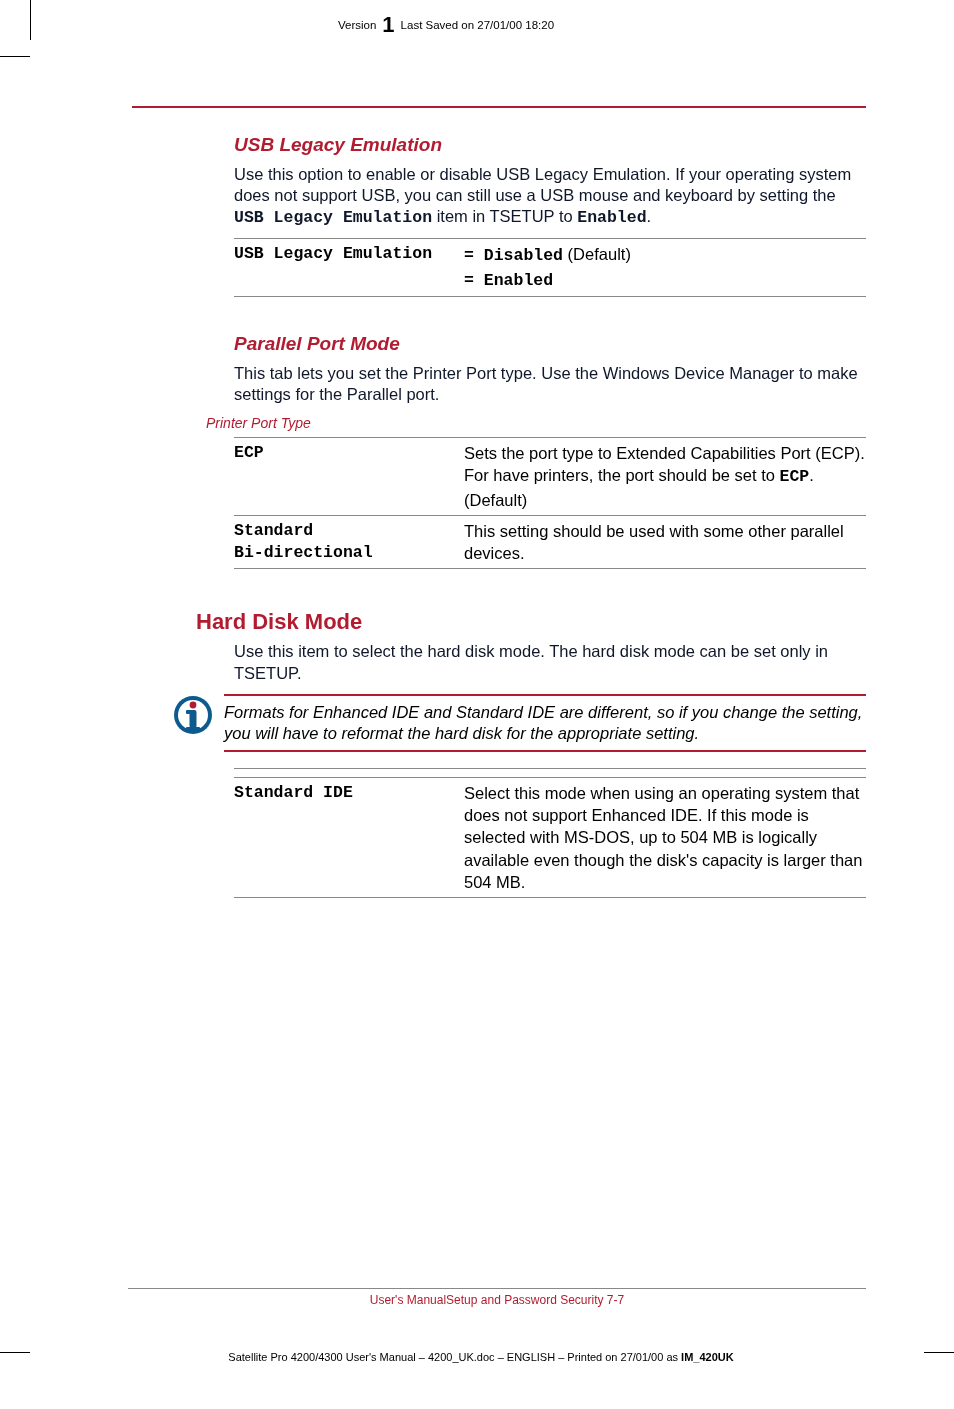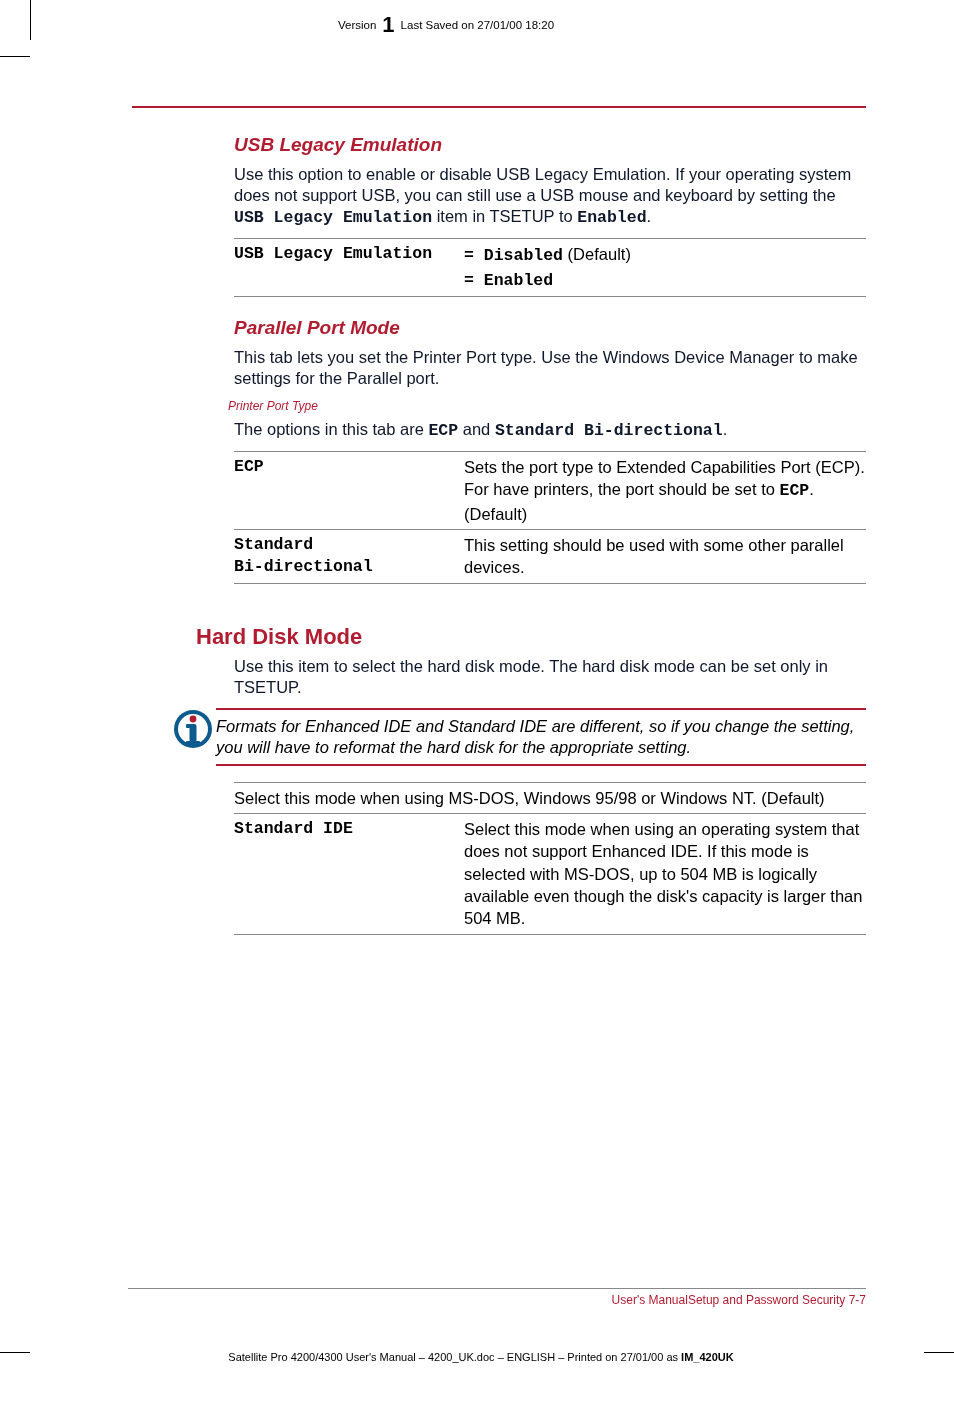--- a/index.html
+++ b/index.html
@@ -8,35 +8,35 @@
   .crop-top-left { position: absolute; top: 56px; left: 0; width: 30px; height: 1px; background: #000; }
   .crop-top-left-v { position: absolute; top: 0; left: 30px; width: 1px; height: 40px; background: #000; }
   .crop-bottom-left { position: absolute; bottom: 56px; left: 0; width: 30px; height: 1px; background: #000; }
   .crop-bottom-right { position: absolute; bottom: 56px; right: 0; width: 30px; height: 1px; background: #000; }
   .header-line { font-size: 11.5px; color: #000; margin-left: 290px; display: flex; align-items: center; gap: 6px; }
   .header-line .versnum { font-size: 22px; font-weight: bold; line-height: 1; }
   .content { margin: 70px 40px 0 84px; }
   .red-rule { height: 2px; background: #b11c30; margin-bottom: 26px; }
   .h3 { font-style: italic; font-weight: bold; color: #b11c30; font-size: 19px; margin: 0 0 8px 102px; }
   .h2 { font-weight: bold; color: #b11c30; font-size: 22px; margin: 40px 0 6px 64px; }
-  .h4 { font-style: italic; color: #b11c30; font-size: 12px; margin: 10px 0 6px 96px; }
+  .h4 { font-style: italic; color: #b11c30; font-size: 14px; margin: 10px 0 6px 74px; }
   .body { font-size: 16.5px; line-height: 1.28; color: #0f172a; margin: 0 0 10px 102px; }
   .mono { font-family: "Courier New", monospace; font-weight: bold; }
   .option-block { margin: 0 0 0 102px; }
   .option-block hr { border: none; border-top: 1px solid #888; margin: 2px 0; }
   .option-row { display: flex; font-size: 16.5px; line-height: 1.35; padding: 2px 0; }
   .option-label { width: 230px; font-family: "Courier New", monospace; font-weight: bold; flex-shrink: 0; }
   .option-desc { flex: 1; }
-  .info-box { margin: 10px 0 16px 40px; display: flex; align-items: flex-start; gap: 2px; }
+  .info-box { margin: 10px 0 16px 40px; display: flex; align-items: flex-start; gap: 10px; }
   .info-icon { width: 42px; height: 42px; flex-shrink: 0; }
   .info-rule { height: 2px; background: #b11c30; }
   .info-text { font-style: italic; font-size: 16.5px; line-height: 1.28; padding: 6px 0; }
   .footer-block { position: absolute; left: 128px; right: 88px; bottom: 102px; }
   .footer-rule { height: 1px; background: #888; margin-bottom: 4px; }
-  .footer-row { display: flex; justify-content: flex-end; font-size: 12px; color: #b11c30; }
+  .footer-row { display: flex; justify-content: center; font-size: 12px; color: #b11c30; }
   .printline { position: absolute; bottom: 46px; left: 8px; right: 0; text-align: center; font-size: 11px; color: #000; }
   .printline .bold { font-weight: bold; }
 </style>
 </head>
 <body>
 
 <div class="page">
   <div class="crop-top-left"></div>
   <div class="crop-top-left-v"></div>
   <div class="crop-bottom-left"></div>
@@ -60,26 +60,23 @@
       <div class="option-row">
         <div class="option-label">USB Legacy Emulation</div>
         <div class="option-desc">
           <div><span class="mono">= </span><span class="mono">Disabled</span><span> (Default)</span></div>
           <div><span class="mono">= </span><span class="mono">Enabled</span></div>
         </div>
       </div>
       <hr>
     </div>
 
-    <div class="h3" style="margin-top:20px;">Parallel Port Mode</div>
+    <div class="h3" style="margin-top:36px;">Parallel Port Mode</div>
     <p class="body">This tab lets you set the Printer Port type. Use the Windows Device Manager to make settings for the Parallel port.</p>
     <div class="h4">Printer Port Type</div>
-    <p class="body">
-      <span>The options in this tab are </span><span class="mono">ECP</span><span> and </span><span class="mono">Standard Bi-directional</span><span>.</span>
-    </p>
     <div class="option-block">
       <hr>
       <div class="option-row">
         <div class="option-label">ECP</div>
         <div class="option-desc">
           <span>Sets the port type to Extended Capabilities Port (ECP). For have printers, the port should be set to </span><span class="mono">ECP</span><span>. (Default)</span>
         </div>
       </div>
       <hr>
       <div class="option-row">
@@ -107,21 +104,20 @@
       <div style="flex:1">
         <div class="info-rule"></div>
         <div class="info-text">Formats for Enhanced IDE and Standard IDE are different, so if you change the setting, you will have to reformat the hard disk for the appropriate setting.</div>
         <div class="info-rule"></div>
       </div>
     </div>
 
     <div class="option-block">
       <hr>
       <div class="option-row">
-        <div class="option-desc">Select this mode when using MS-DOS, Windows 95/98 or Windows NT. (Default)</div>
       </div>
       <hr>
       <div class="option-row">
         <div class="option-label">Standard IDE</div>
         <div class="option-desc">Select this mode when using an operating system that does not support Enhanced IDE. If this mode is selected with MS-DOS, up to 504 MB is logically available even though the disk's capacity is larger than 504 MB.</div>
       </div>
       <hr>
     </div>
   </div>
 

